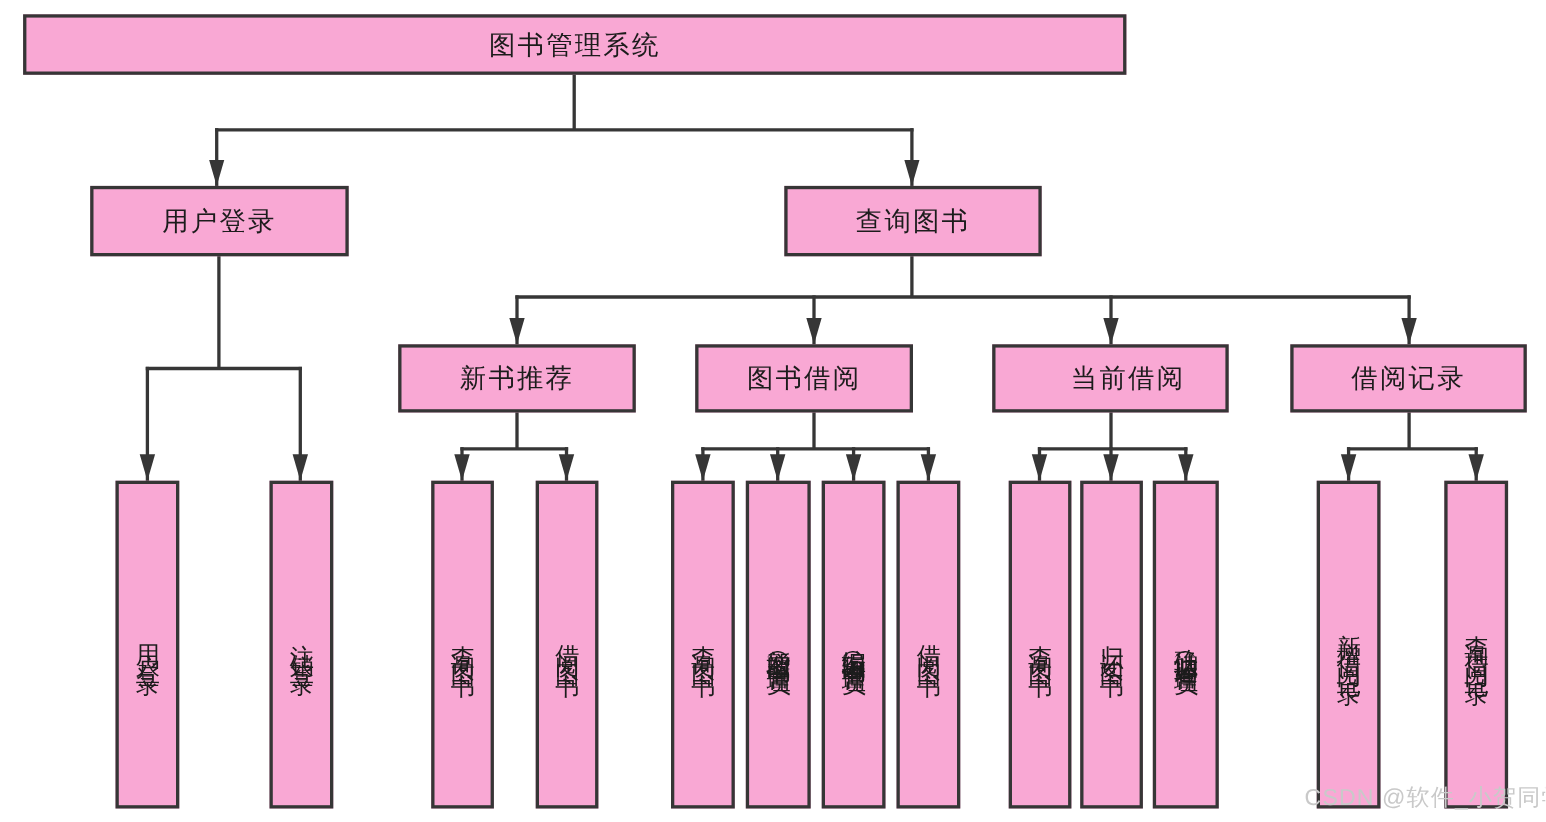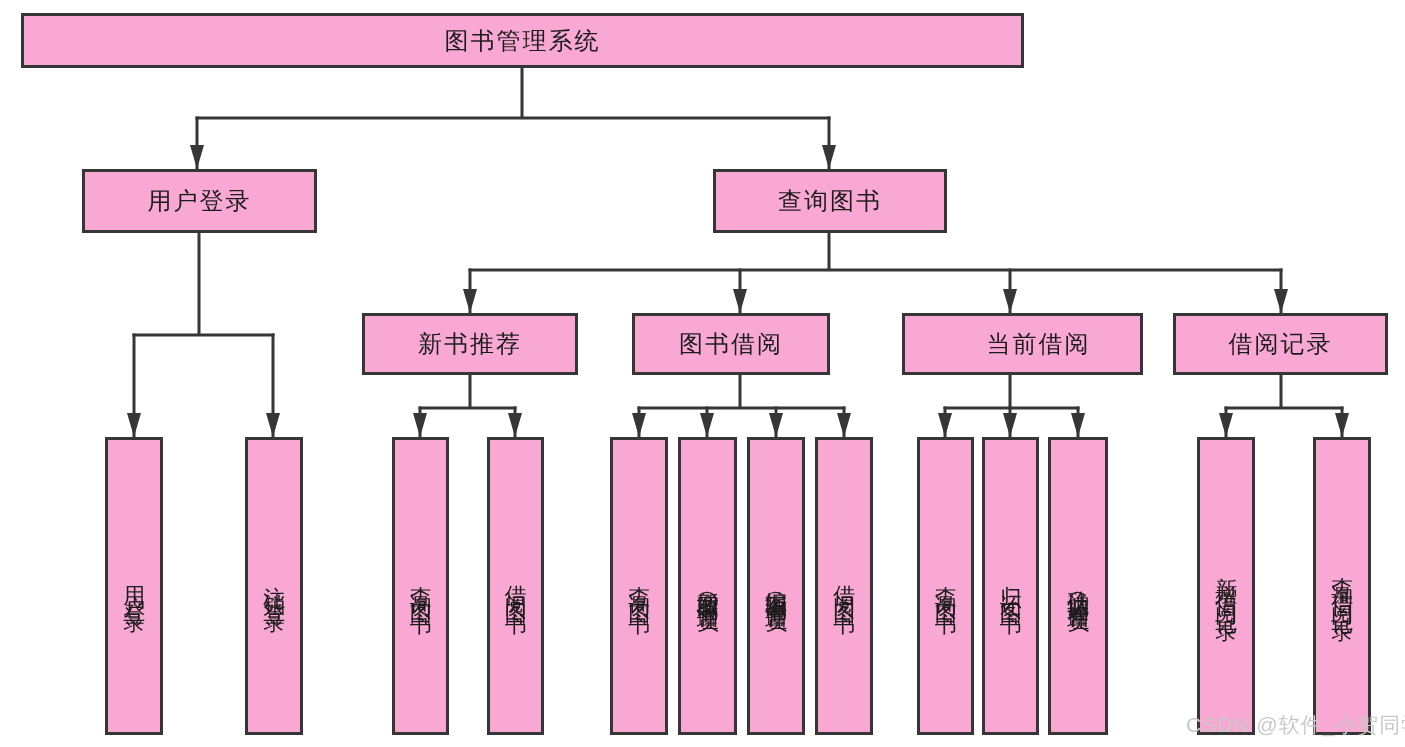--- a/index.html
+++ b/index.html
@@ -41,21 +41,21 @@
     color: #c9c9c9;
     white-space: nowrap;
   }
 
   
   .n-root   { left: 21px;   top: 13px;  width: 1003px; height: 55px; }
   .n-login  { left: 82px;   top: 169px; width: 235px;  height: 64px; }
   .n-mgmt   { left: 713px;  top: 169px; width: 234px;  height: 64px; }
   .n-new    { left: 362px;  top: 313px; width: 216px;  height: 62px; }
   .n-borrow { left: 632px;  top: 313px; width: 198px;  height: 62px; }
-  .n-cur    { left: 902px;  top: 313px; width: 241px;  height: 62px; padding-left: 32px; }
+  .n-cur    { left: 902px;  top: 313px; width: 215px;  height: 62px; padding-left: 32px; }
   .n-rec    { left: 1173px; top: 313px; width: 215px;  height: 62px; }
   .leaf { top: 437px; height: 298px; }
   .l1  { left: 105px;  width: 58px; }
   .l2  { left: 245px;  width: 58px; }
   .l3  { left: 392px;  width: 57px; }
   .l4  { left: 487px;  width: 57px; }
   .l5  { left: 610px;  width: 58px; }
   .l6  { left: 678px;  width: 59px; }
   .l7  { left: 747px;  width: 58px; }
   .l8  { left: 815px;  width: 58px; }

